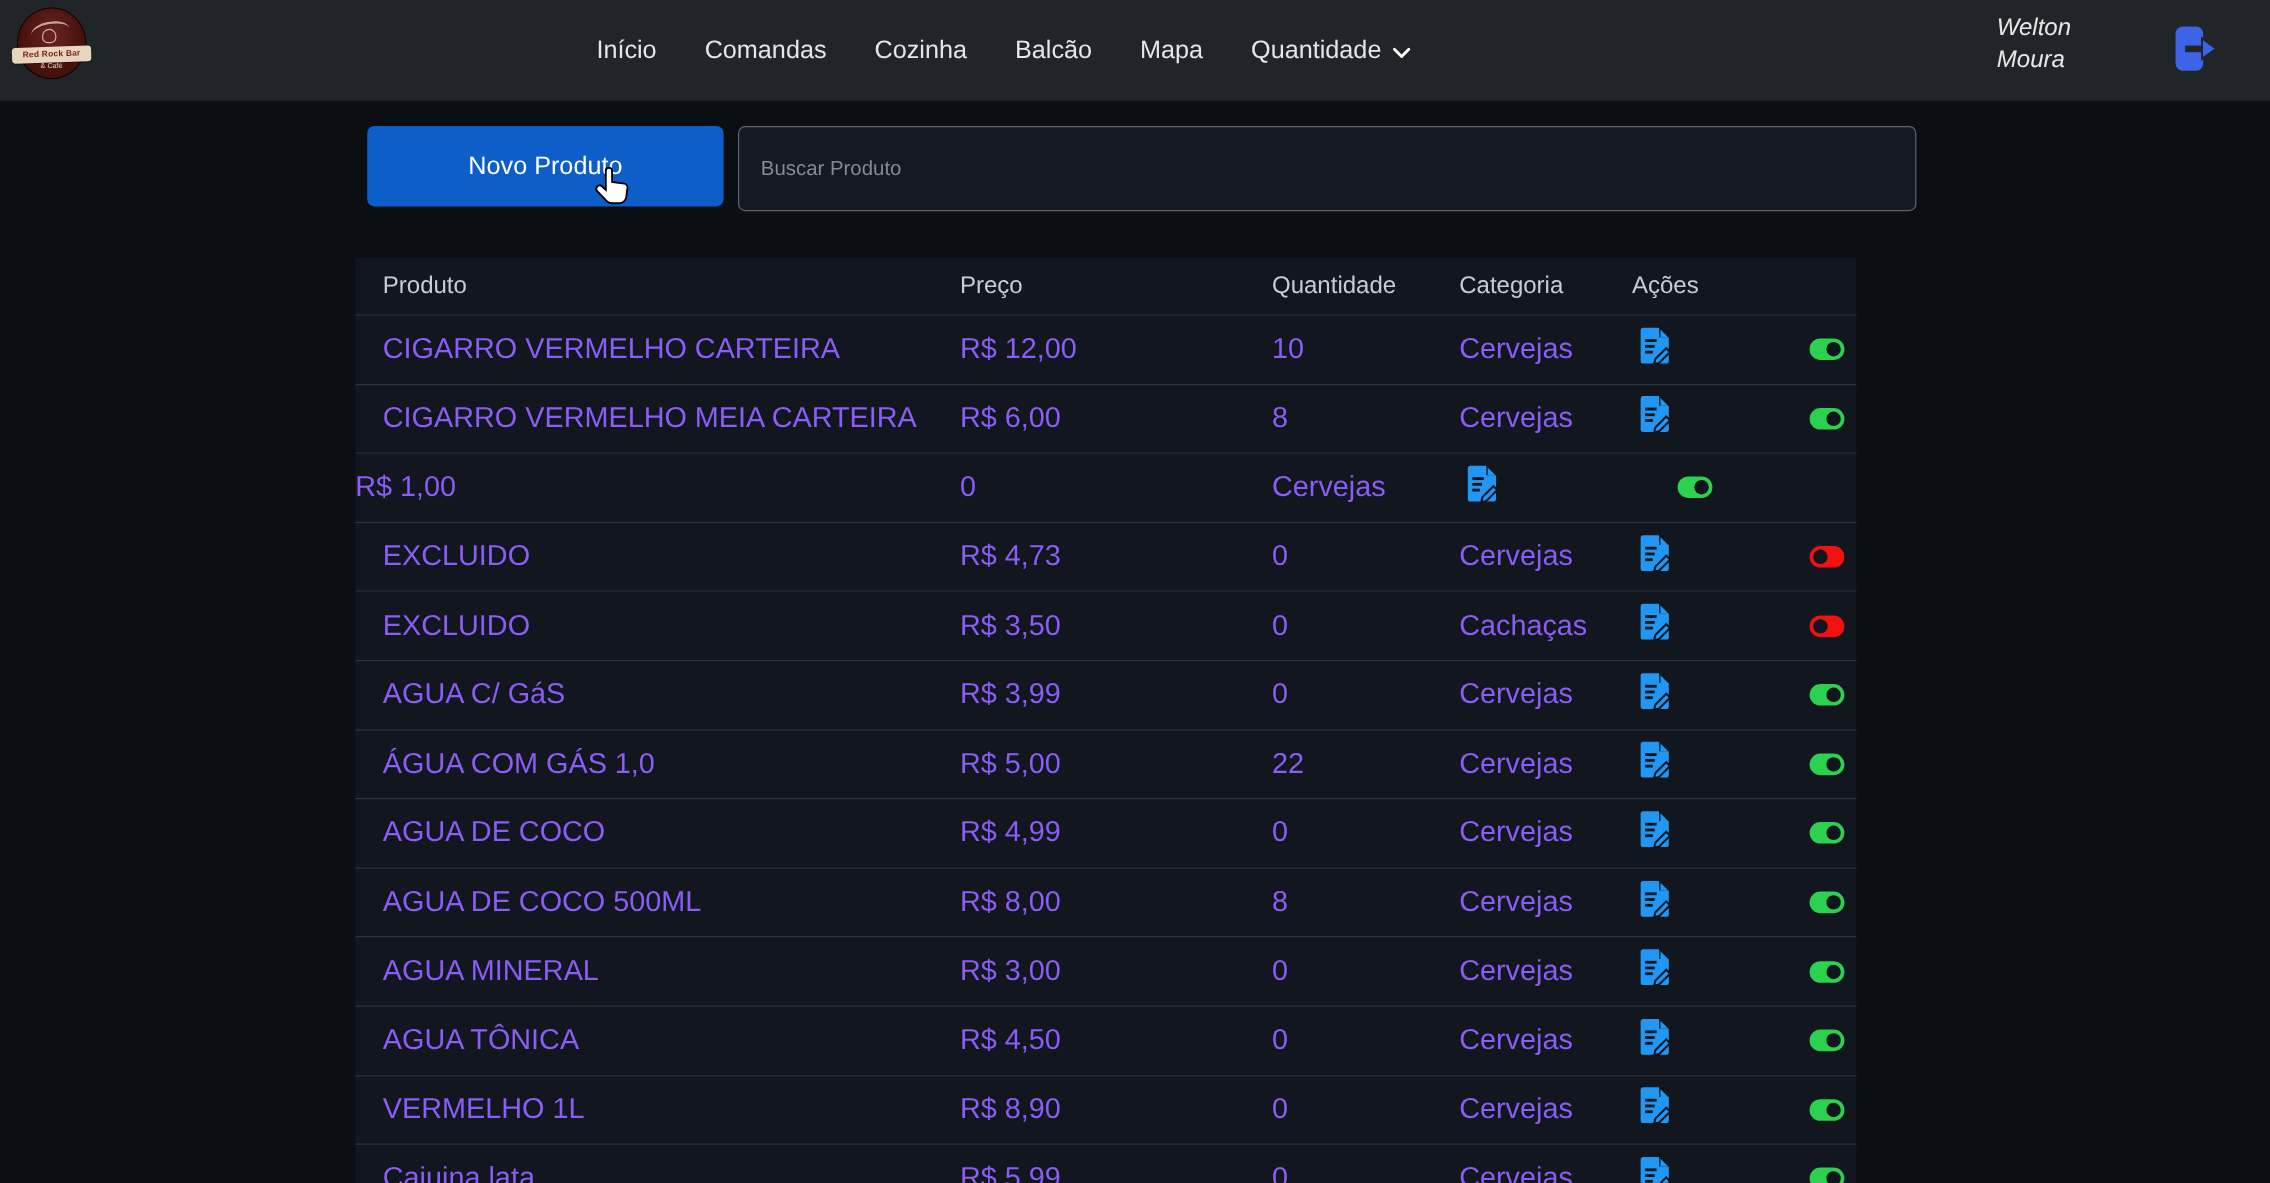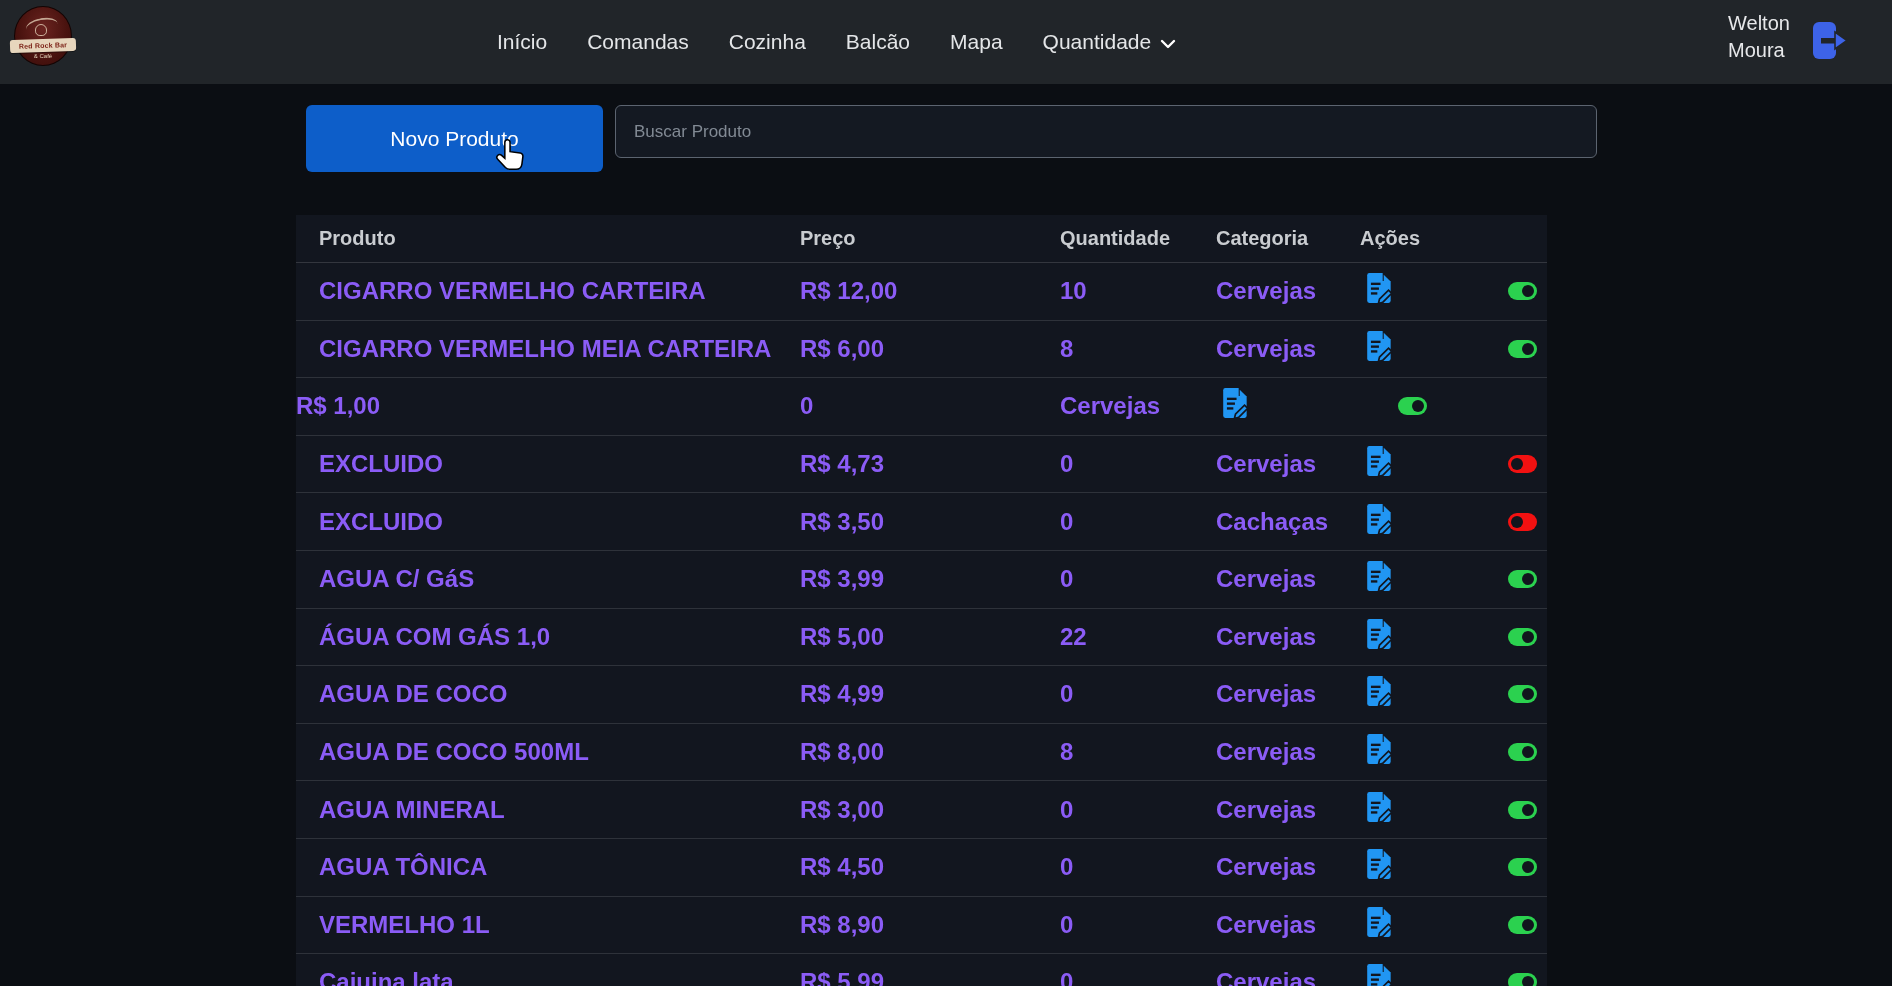--- a/index.html
+++ b/index.html
@@ -20,32 +20,32 @@
   .logo-art2{position:absolute;top:17px;left:20px;width:10px;height:10px;
     border:1.5px solid #e7d6bd;border-radius:50% 50% 40% 40%;opacity:.8;}
   .logo-band{position:absolute;left:-5px;right:-5px;top:32px;height:13px;background:#e7d6bd;
     border-radius:3px;transform:rotate(-2deg);display:flex;align-items:center;justify-content:center;
     box-shadow:0 1px 0 rgba(0,0,0,.4);}
   .logo-band span{font-size:7px;color:#7a1e14;font-weight:bold;white-space:nowrap;letter-spacing:.2px;}
   .logo-sub{position:absolute;left:0;right:0;top:46px;text-align:center;font-size:6px;color:#e7d6bd;}
   .nav-menu{position:absolute;left:497px;top:0;height:84px;display:flex;align-items:center;gap:40px;}
   .nav-link{color:#e4e6e8;font-size:21px;display:flex;align-items:center;gap:9px;cursor:pointer;white-space:nowrap;}
   .chevron{display:flex;align-items:center;margin-top:3px;}
-  .user-block{position:absolute;left:1728px;top:10px;color:#e7e8ea;font-size:20px;line-height:27px;}
+  .user-block{position:absolute;left:1664px;top:10px;color:#e7e8ea;font-size:20px;line-height:27px;font-style:italic;}
   .logout{position:absolute;left:1812px;top:20px;width:36px;height:44px;cursor:pointer;}
   
   .btn-new{position:absolute;left:306px;top:105px;width:297px;height:67px;background:#0d5ec9;
     border:none;border-radius:6px;color:#ffffff;font-size:21px;font-family:inherit;cursor:pointer;}
-  .search{position:absolute;left:615px;top:105px;width:982px;height:53px;box-sizing:border-box;
+  .search{position:absolute;left:615px;top:105px;width:982px;height:71px;box-sizing:border-box;
     background:#141922;border:1px solid #5c6470;border-radius:6px;color:#d6d8da;font-size:17px;
     padding:0 18px;font-family:inherit;outline:none;}
   .search::placeholder{color:#828a94;}
   
   .table-wrap{position:absolute;left:296px;top:215px;width:1251px;height:810px;background:#12161f;}
-  .thead,.trow{display:grid;grid-template-columns:504px 260px 156px 144px 110px 77px;align-items:center;font-weight:bold;}
+  .thead,.trow{display:grid;grid-template-columns:504px 260px 156px 144px 110px 77px;align-items:center;}
   .thead{height:47px;color:#c9ccd0;font-size:20px;border-bottom:1px solid rgba(255,255,255,.14);}
   .trow{height:57.6px;box-sizing:border-box;font-size:24px;color:#8b5cf6;
     border-bottom:1px solid rgba(255,255,255,.12);}
   .cell-first{padding-left:23px;white-space:nowrap;overflow:hidden;}
   .edit-btn{display:inline-block;margin-left:6px;width:28px;height:32px;cursor:pointer;line-height:0;}
   .switch{display:block;width:29px;height:18px;border-radius:9px;position:relative;margin-left:38px;cursor:pointer;}
   .switch.on{background:#2bd14f;}
   .switch.off{background:#f21111;}
   .knob{position:absolute;top:3px;width:12px;height:12px;border-radius:50%;background:#11151d;}
   .switch.on .knob{right:3px;}

